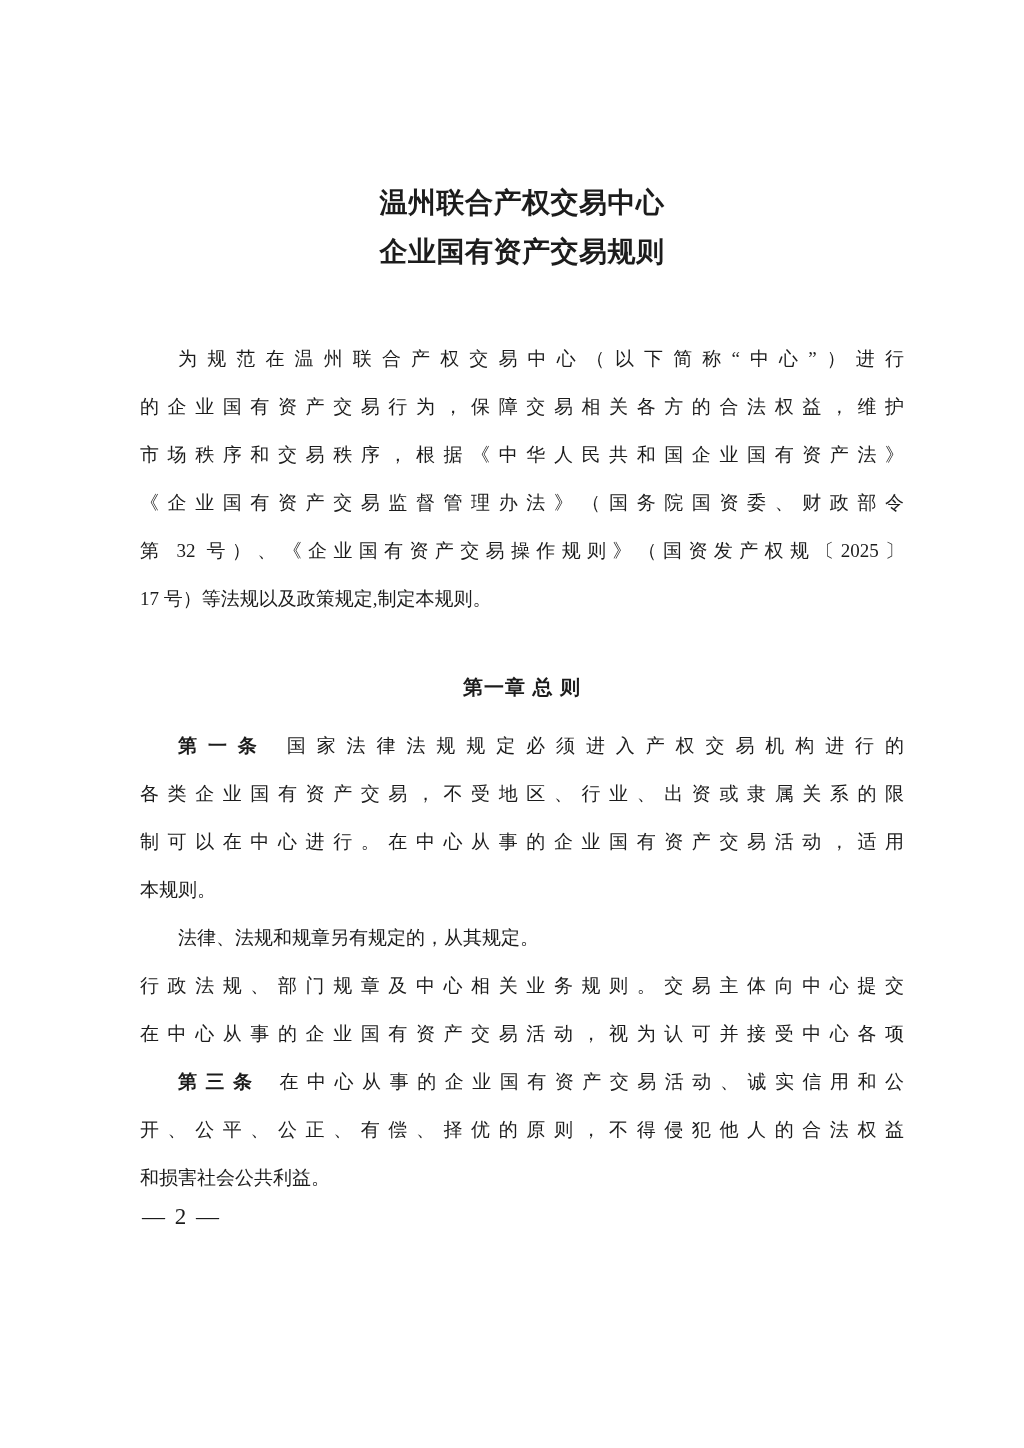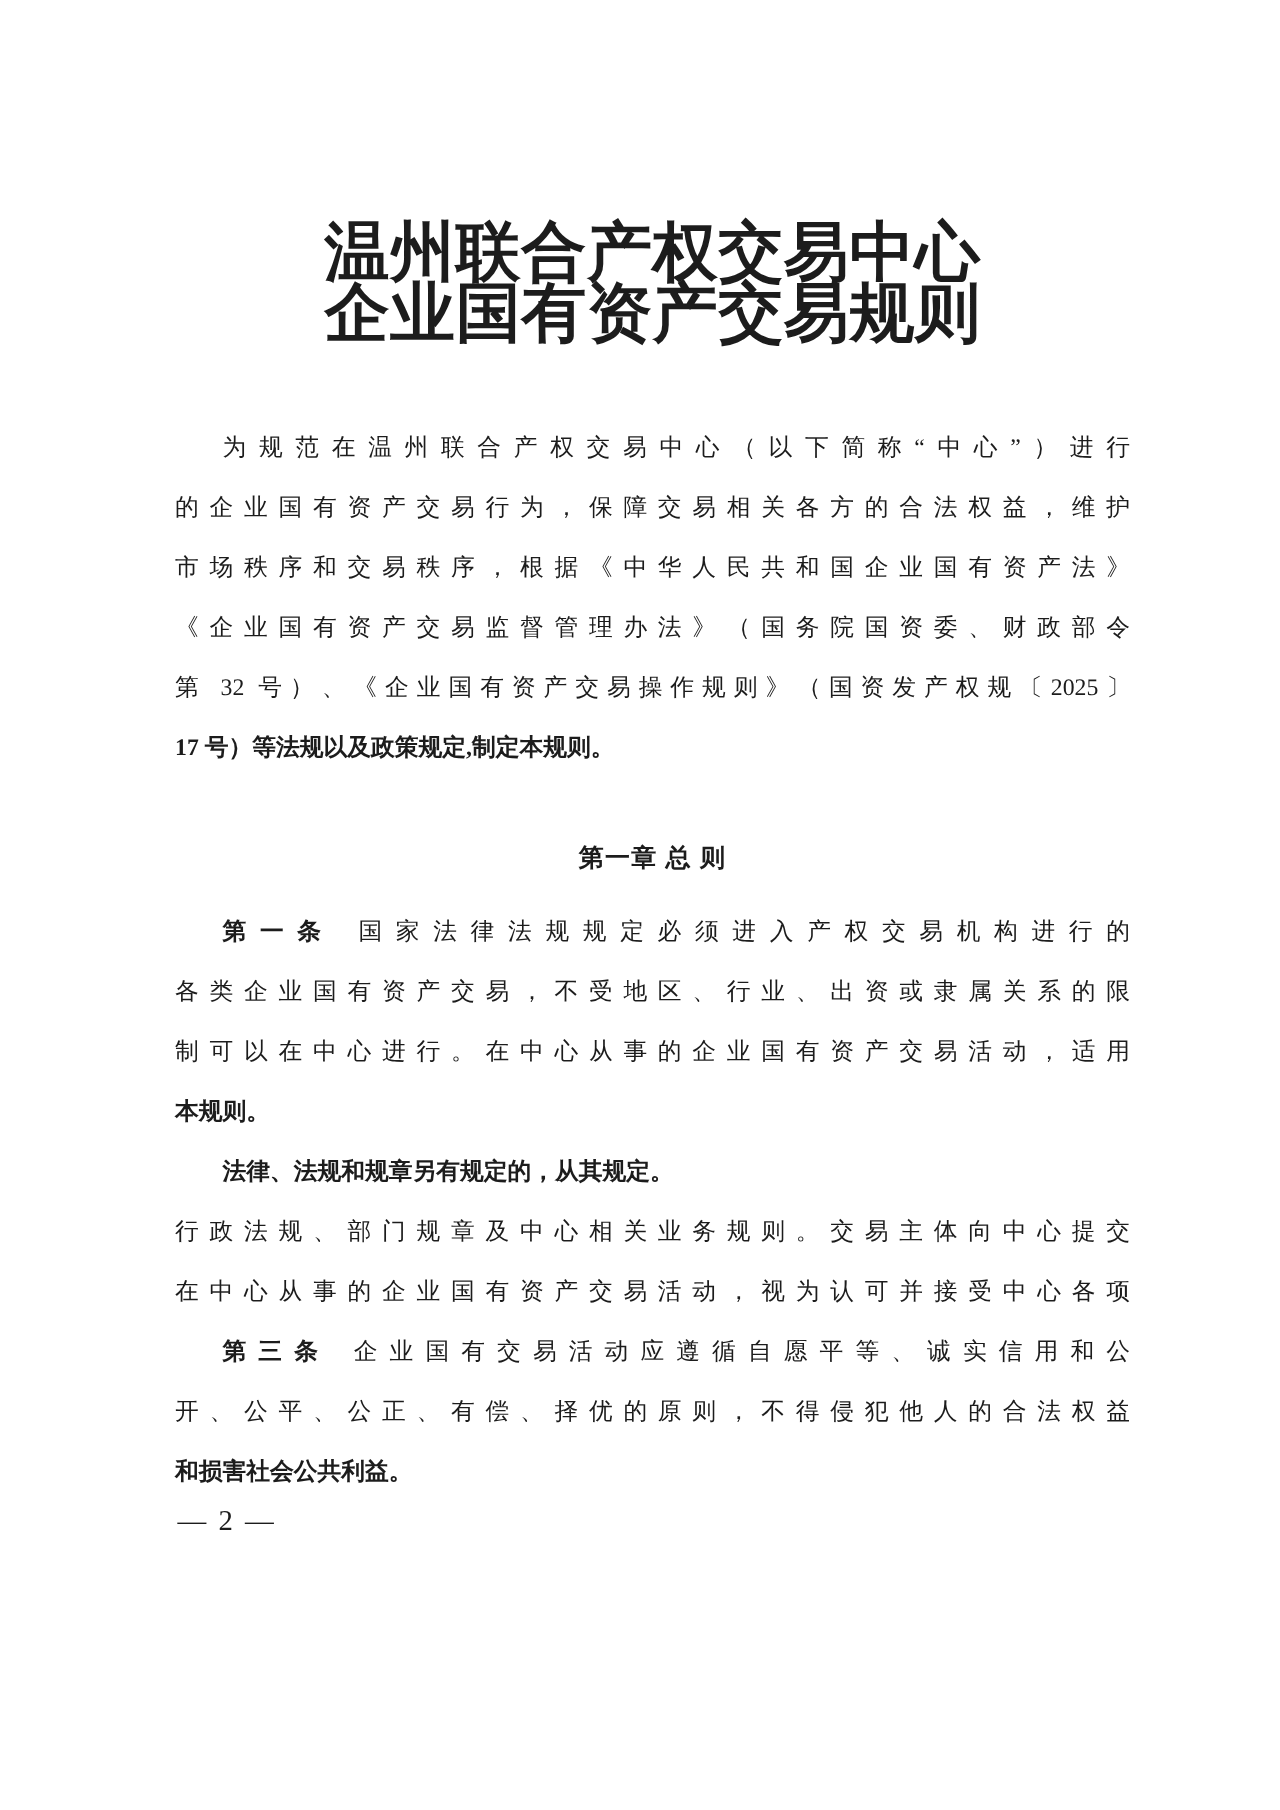--- a/index.html
+++ b/index.html
@@ -10,40 +10,40 @@
     margin: 0 auto;
     background: #ffffff;
     color: #1c1c1c;
     font-family: "Liberation Serif", "DejaVu Serif", serif;
     overflow: hidden;
   }
   .doc-title {
     margin: 178px 120px 0 140px;
     text-align: center;
     font-weight: bold;
-    font-size: 52px;
+    font-size: 28px;
     line-height: 49px;
     letter-spacing: 0.5px;
     white-space: nowrap;
   }
   .content {
     margin-left: 140px;
     margin-right: 120px;
   }
   .intro { margin-top: 59px; }
   .body-sec { margin-top: 11px; }
   .line {
     font-size: 19px;
     line-height: 48px;
     text-align: justify;
     text-align-last: justify;
     white-space: nowrap;
   }
   .line.indent { text-indent: 2em; }
-  .line.endline { text-align-last: left; font-weight: bold; }
+  .line.endline { text-align-last: left; }
   .art-no {
     font-weight: bold;
     margin-right: 1em;
   }
   .chapter-heading {
     margin-top: 40px;
     text-align: center;
     font-family: "Liberation Sans", "DejaVu Sans", sans-serif;
     font-weight: bold;
     font-size: 20px;
@@ -81,21 +81,21 @@
     <div class="chapter-heading">第一章 总 则</div>
 
     <div class="body-sec" id="body-text">
         <div class="line indent"><span class="art-no">第一条</span><span>国家法律法规规定必须进入产权交易机构进行的</span></div>
         <div class="line"><span>各类企业国有资产交易，不受地区、行业、出资或隶属关系的限</span></div>
         <div class="line"><span>制可以在中心进行。在中心从事的企业国有资产交易活动，适用</span></div>
         <div class="line endline"><span>本规则。</span></div>
         <div class="line indent endline"><span>法律、法规和规章另有规定的，从其规定。</span></div>
         <div class="line"><span>行政法规、部门规章及中心相关业务规则。交易主体向中心提交</span></div>
         <div class="line"><span>在中心从事的企业国有资产交易活动，视为认可并接受中心各项</span></div>
-        <div class="line indent"><span class="art-no">第三条</span><span>企业国有交易活动应遵循自愿平等、诚实信用和公</span></div>
+        <div class="line indent"><span class="art-no">第三条</span><span>在中心从事的企业国有资产交易活动、诚实信用和公</span></div>
         <div class="line"><span>开、公平、公正、有偿、择优的原则，不得侵犯他人的合法权益</span></div>
         <div class="line endline"><span>和损害社会公共利益。</span></div>
       </div>
   </div>
 
   <div class="footer">— 2 —</div>
 
 </div>
 
 </body></html>

